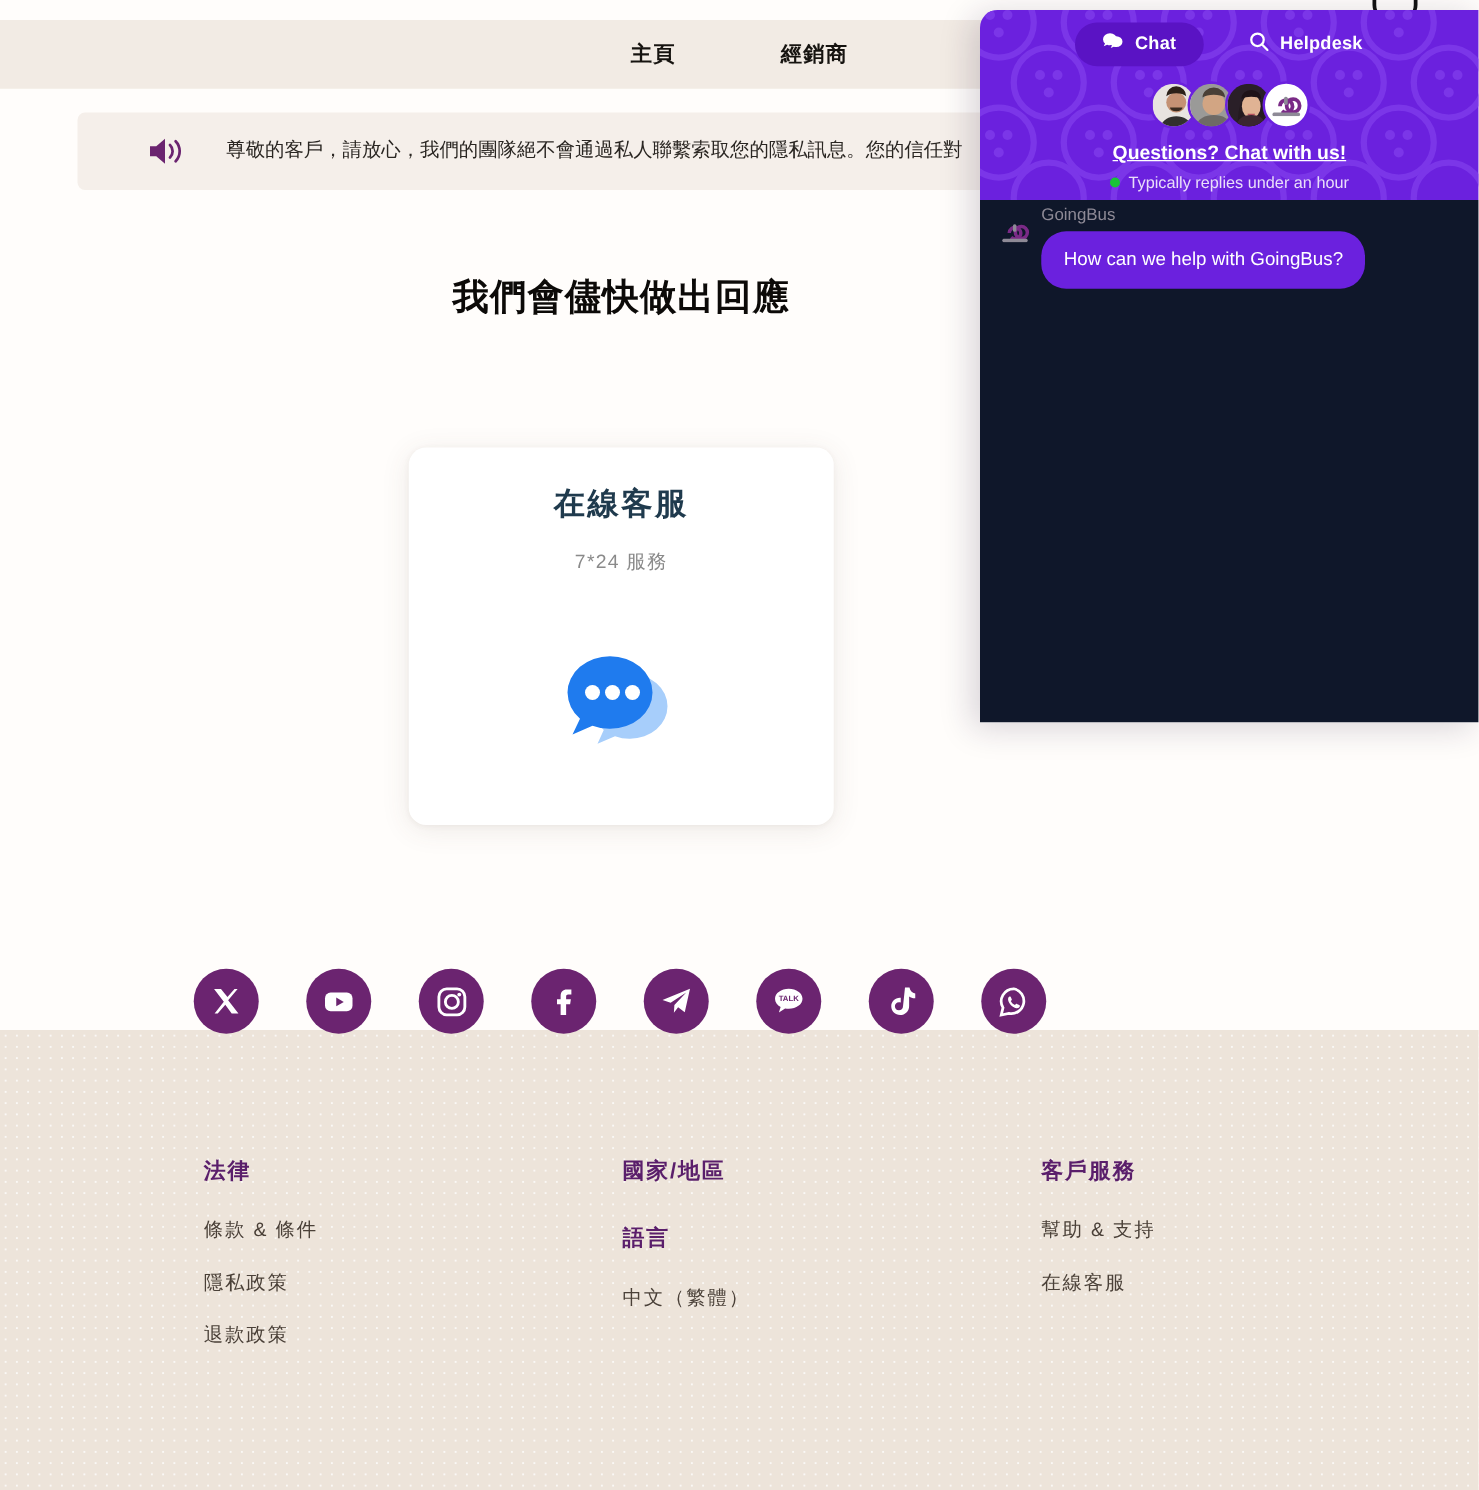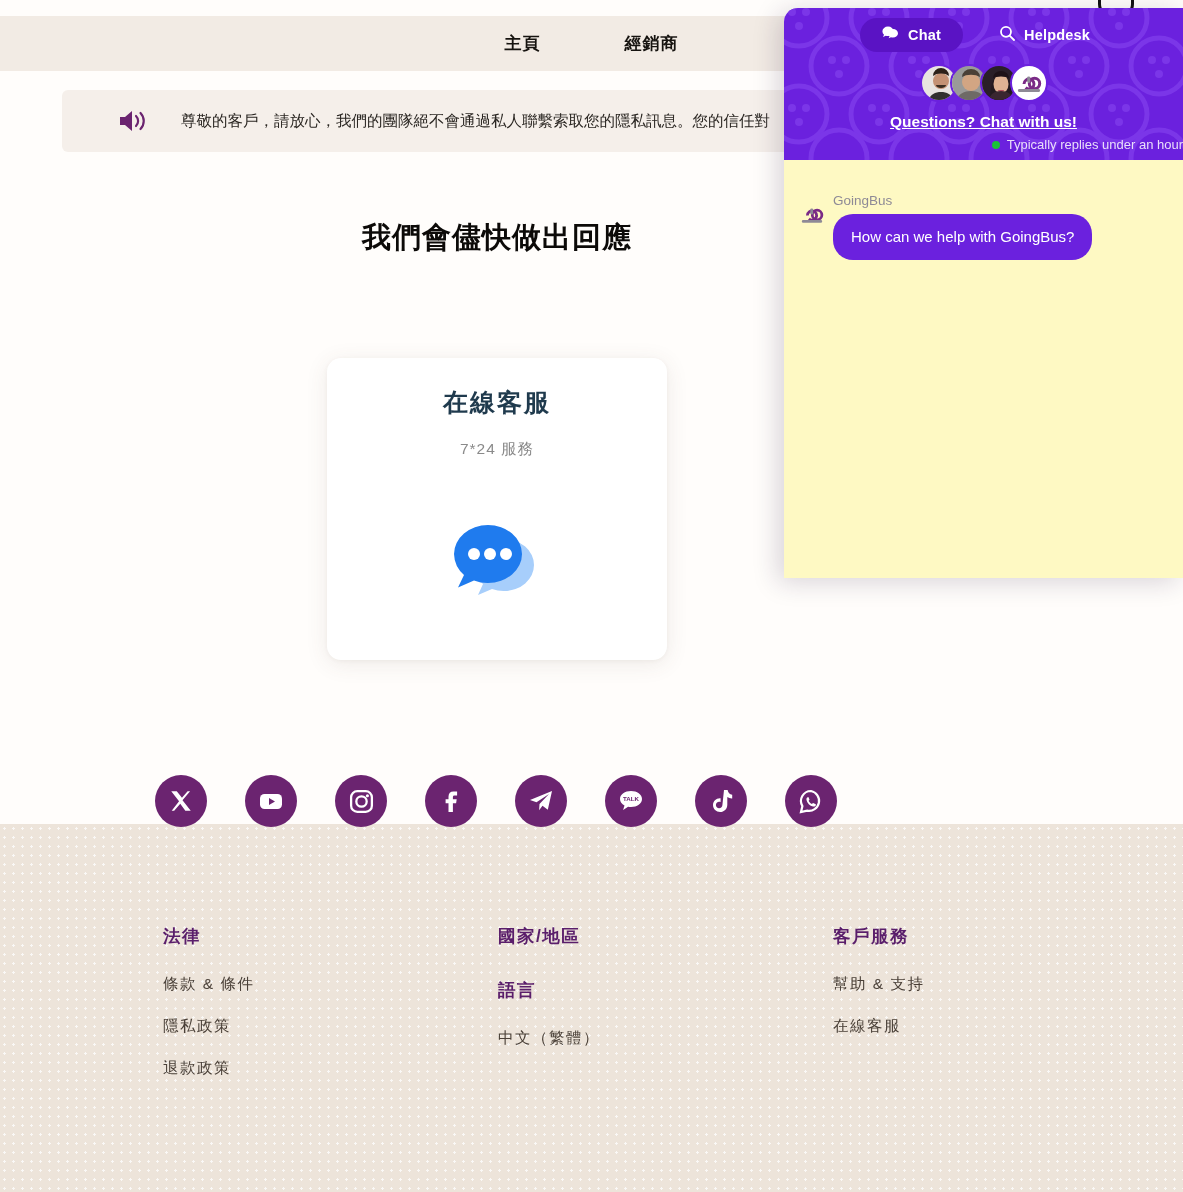--- a/index.html
+++ b/index.html
@@ -269,32 +269,32 @@
   }
   .chat-status {
     position: relative;
     z-index: 2;
     text-align: center;
     margin-top: 6px;
     font-size: 13px;
     color: #E9DEFA;
     display: flex;
     align-items: center;
-    justify-content: flex-end;
+    justify-content: center;
     gap: 7px;
   }
   .status-dot {
     width: 8px; height: 8px;
     border-radius: 50%;
     background: #19C437;
     display: inline-block;
   }
   .chat-body {
-    background: #fef9c3;
-    padding: 33px 16px 0 16px;
+    background: #0f172a;
+    padding: 4px 16px 0 16px;
     height: 418px;
   }
   .msg-row { display: flex; gap: 9px; align-items: flex-start; }
   .msg-avatar {
     width: 24px; height: 24px;
     flex: 0 0 auto;
     margin-top: 14px;
   }
   .msg-sender {
     font-size: 13.5px;

